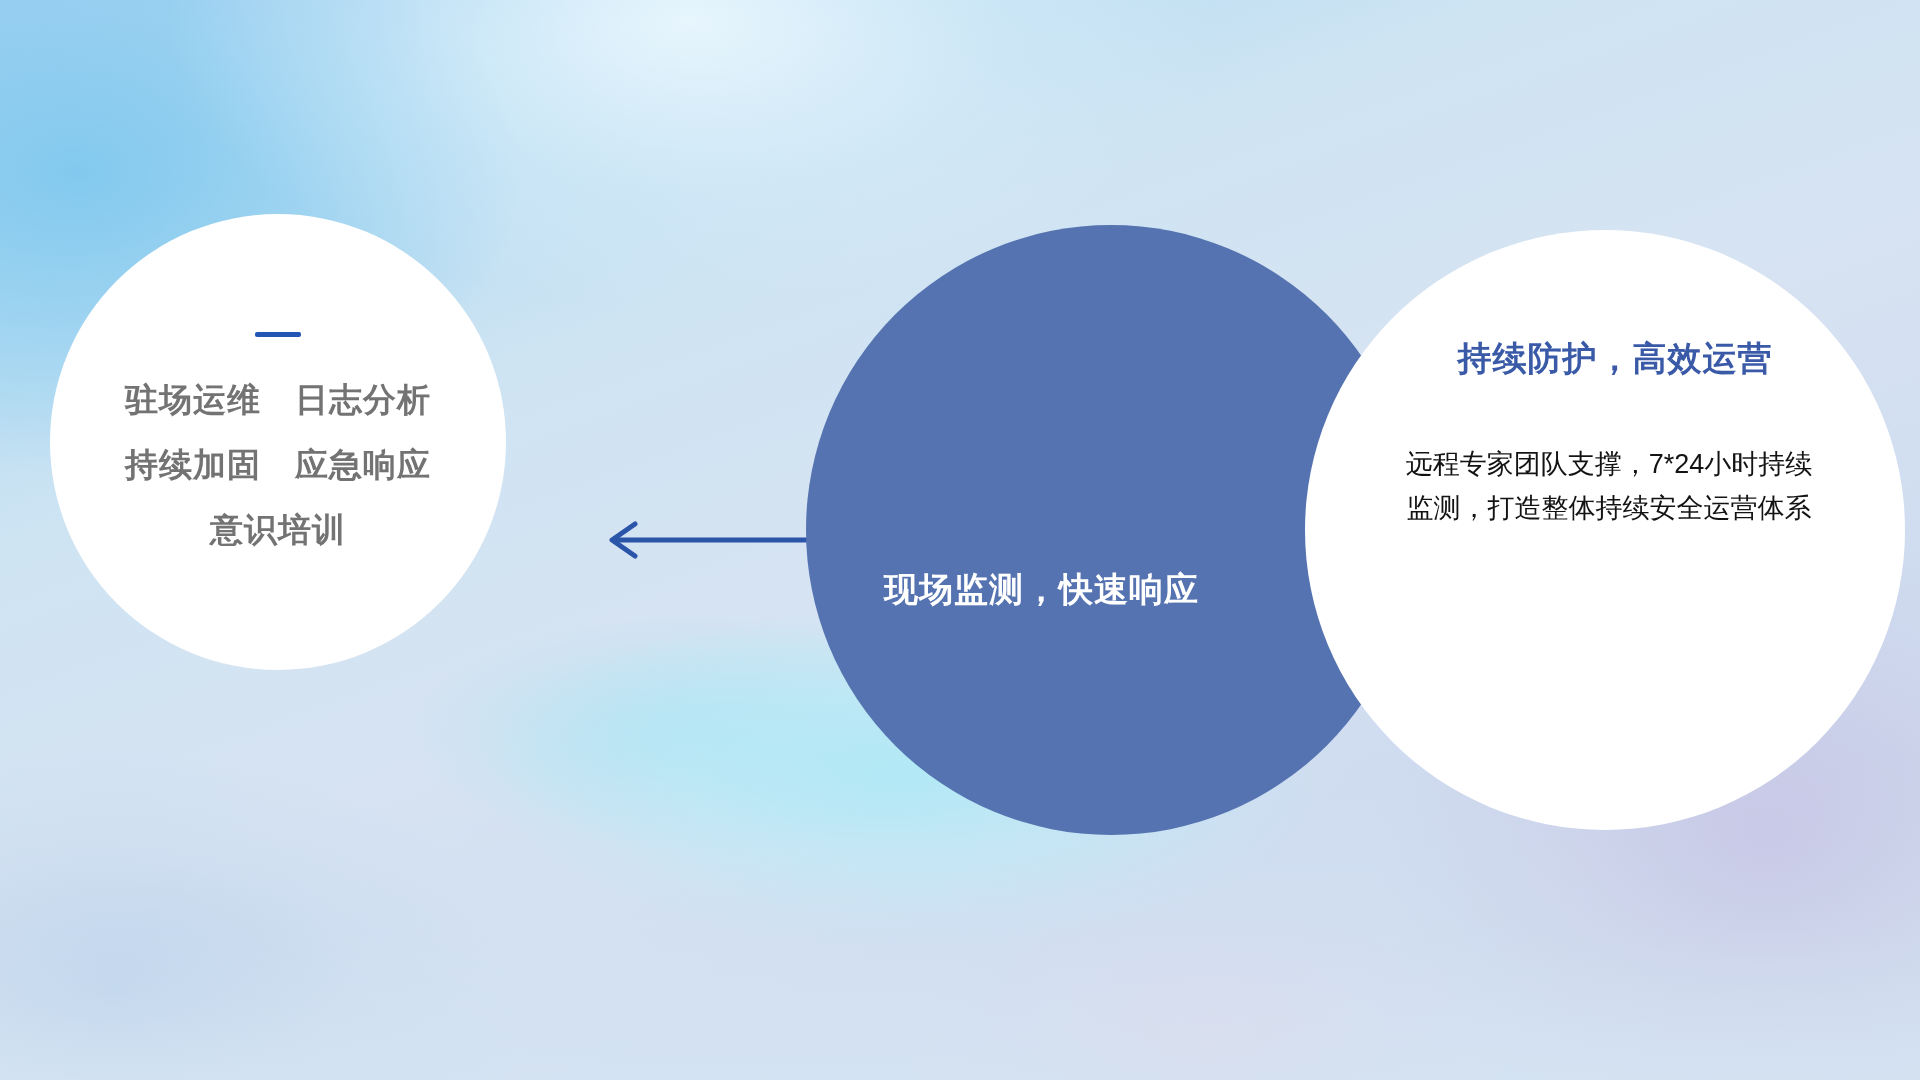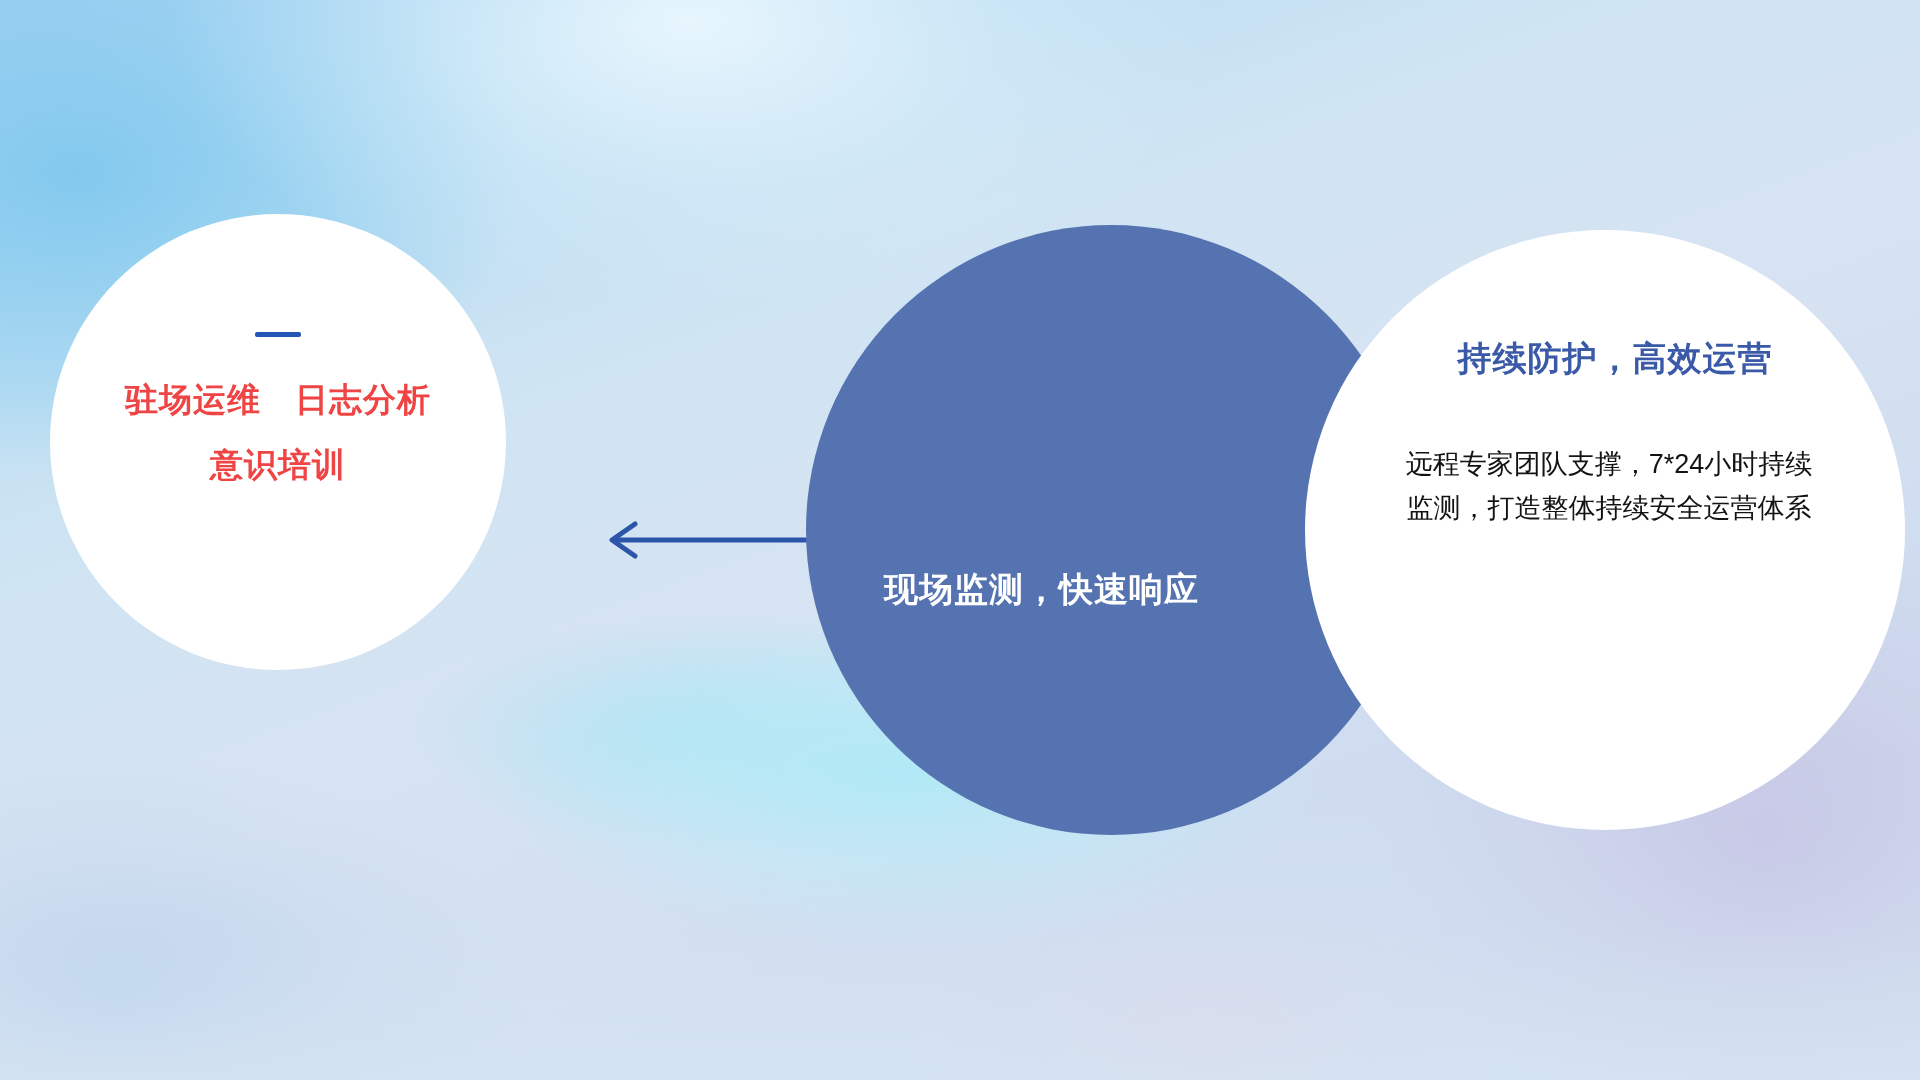--- a/index.html
+++ b/index.html
@@ -125,21 +125,21 @@
   .dash {
     width: 46px;
     height: 5px;
     background: #2255b4;
     border-radius: 2px;
     margin-bottom: 46px;
   }
   .left-line {
     font-size: 33px;
     font-weight: bold;
-    color: #ef4444;
+    color: #737373;
     letter-spacing: 1px;
     line-height: 1.0;
     margin-bottom: 32px;
     white-space: pre;
   }
   .left-line:last-child { margin-bottom: 0; }
 
   
   .mid-inner {
     position: absolute;
@@ -245,17 +245,18 @@
     <div class="right-inner">
       <div class="right-title">持续防护，高效运营</div>
       <div class="right-body">远程专家团队支撑，7*24小时持续监测，打造整体持续安全运营体系</div>
     </div>
   </div>
 
   <div class="circle circle-left">
     <div class="left-inner">
       <div class="dash"></div>
       <div class="left-line">驻场运维　日志分析</div>
+      <div class="left-line">持续加固　应急响应</div>
       <div class="left-line">意识培训</div>
     </div>
   </div>
 
 </div>
 
 </body></html>

